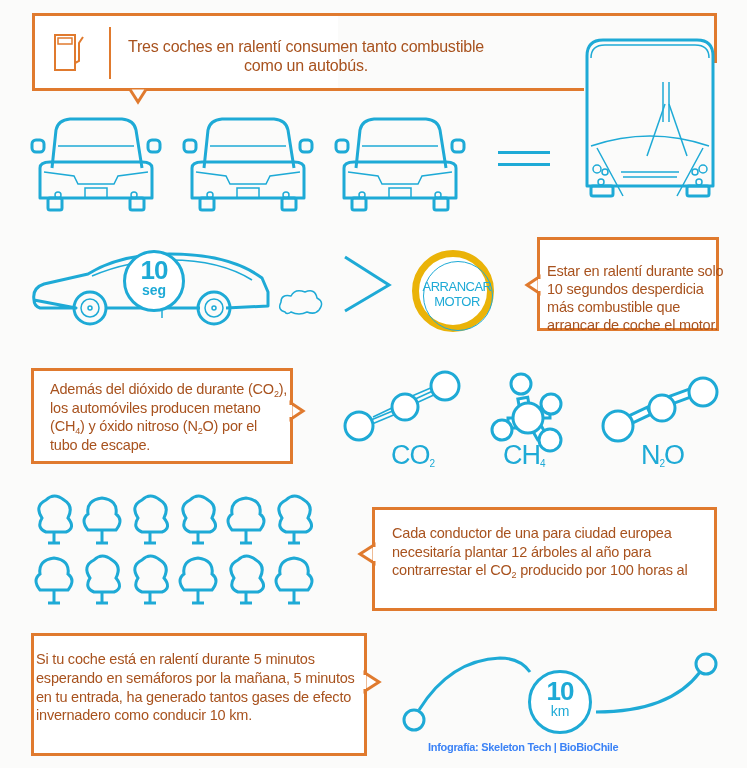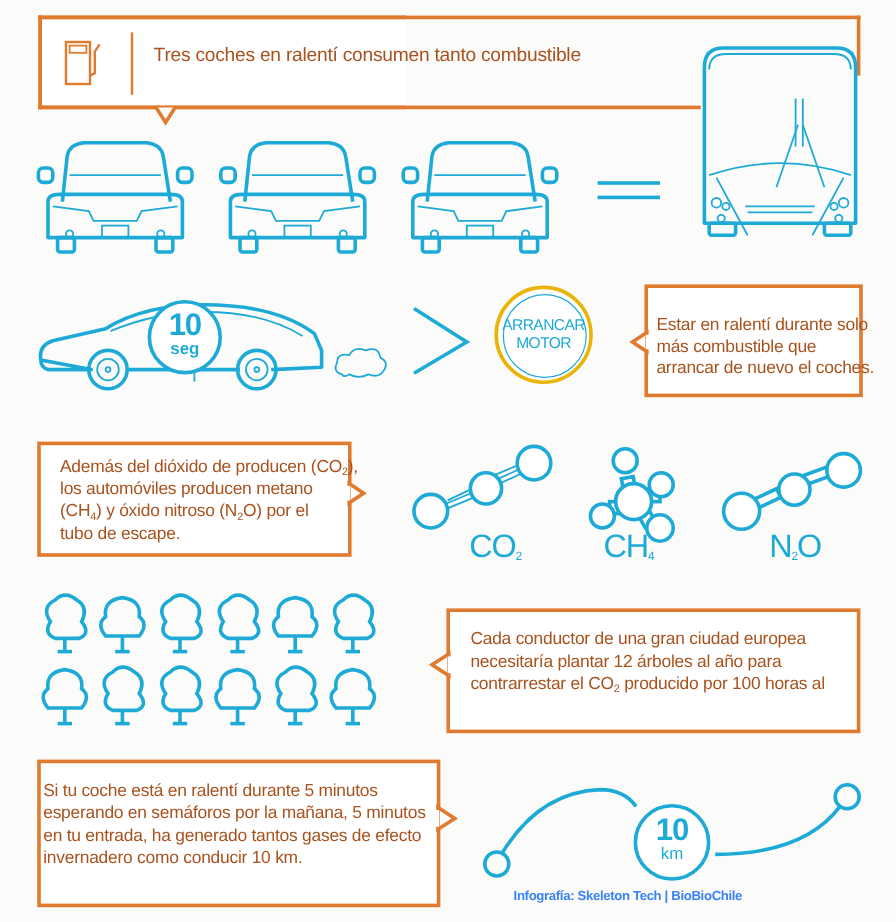--- a/index.html
+++ b/index.html
@@ -31,20 +31,21 @@
 
 <svg style="left:53px; top:33px;" width="40" height="40">
   <rect x="2" y="2" width="20" height="35" fill="none" stroke="#e07a2e" stroke-width="2"></rect>
   <rect x="5" y="5" width="14" height="6" fill="none" stroke="#e07a2e" stroke-width="1.5"></rect>
   <path d="M22 30 L26 28 L26 10 L30 4" fill="none" stroke="#e07a2e" stroke-width="2"></path>
 </svg>
 <div class="abs" style="left:109px; top:27px; width:2px; height:52px; background:#e07a2e;"></div>
 
 <div class="abs otext" style="left:128px; top:37px; font-size:16px; line-height:19px;text-align:center;">
   <div>Tres coches en ralentí consumen tanto combustible</div>
+  <div>como un autobús.</div>
 </div>
 
 <svg style="left:30px; top:110px;" width="130" height="100">
   <g fill="none" stroke="#1eaad6" stroke-width="3" stroke-linejoin="round">
     <path d="M22 58 L26 20 Q28 10 40 9 L92 9 Q104 10 106 20 L112 58"></path>
     <path d="M10 58 Q10 52 20 52 L112 52 Q122 52 122 58 L122 88 L10 88 Z"></path>
     <rect x="2" y="30" width="12" height="12" rx="4"></rect>
     <rect x="118" y="30" width="12" height="12" rx="4"></rect>
     <rect x="18" y="88" width="14" height="12" rx="2"></rect>
     <rect x="100" y="88" width="14" height="12" rx="2"></rect>
@@ -141,46 +142,47 @@
 
 <div class="abs" style="left:123px; top:250px; width:62px; height:62px; border:3px solid #1eaad6; border-radius:50%; background:#fff; box-sizing:border-box; text-align:center;">
   <div class="blue" style="font-size:26px; font-weight:bold; line-height:26px; margin-top:4px; letter-spacing:-1px;">10</div>
   <div class="blue" style="font-size:14px; font-weight:bold; line-height:14px;">seg</div>
 </div>
 
 <svg style="left:343px; top:255px;" width="50" height="60">
   <polyline points="2,2 46,30 2,56" fill="none" stroke="#1eaad6" stroke-width="3"></polyline>
 </svg>
 
-<div class="abs" style="left:412px; top:238px; width:82px; height:82px; border:3px solid #eab308; border-radius:50%; box-sizing:border-box; background:#fff;">
+<div class="abs" style="left:412px; top:250px; width:82px; height:82px; border:7px solid #eab308; border-radius:50%; box-sizing:border-box; background:#fff;">
   <div class="abs" style="left:4px; top:4px; width:68px; height:68px; border:1px solid #1eaad6; border-radius:50%;"></div>
   <div class="abs blue" style="left:0; top:22px; width:76px; text-align:center; font-size:13px; line-height:15px; letter-spacing:-0.5px;">
     <div>ARRANCAR</div>
     <div>MOTOR</div>
   </div>
 </div>
 
 <div class="orange-box" style="left:537px; top:237px; width:182px; height:94px;"></div>
 <svg style="left:525px; top:276px;" width="16" height="20">
   <polygon points="14,1 2,9 14,17" fill="#fff" stroke="#e07a2e" stroke-width="3" stroke-linejoin="miter"></polygon>
   <rect x="13" y="3" width="5" height="12" fill="#fff"></rect>
 </svg>
 <div class="abs otext" style="left:547px; top:228px; font-size:14.5px; line-height:18px;margin-top:34px;">
   <div>Estar en ralentí durante solo</div>
+  <div>10 segundos desperdicia</div>
   <div>más combustible que</div>
-  <div>arrancar de nuevo el coches.</div>
+  <div>arrancar de coche el motor.</div>
 </div>
 
 <div class="orange-box" style="left:31px; top:368px; width:262px; height:96px;"></div>
 <svg style="left:289px; top:402px;" width="16" height="20">
   <polygon points="2,1 14,9 2,17" fill="#fff" stroke="#e07a2e" stroke-width="3"></polygon>
   <rect x="-2" y="3" width="5" height="12" fill="#fff"></rect>
 </svg>
 <div class="abs otext" style="left:50px; top:380px; font-size:14.5px; line-height:18.5px;">
-  <div><span>Además del dióxido de producen (CO</span><sub>2</sub><span>),</span></div>
+  <div><span>Además del dióxido de durante (CO</span><sub>2</sub><span>),</span></div>
   <div>los automóviles producen metano</div>
   <div><span>(CH</span><sub>4</sub><span>) y óxido nitroso (N</span><sub>2</sub><span>O) por el</span></div>
   <div>tubo de escape.</div>
 </div>
 
 <svg style="left:343px; top:370px;" width="120" height="70">
   <g stroke="#1eaad6" stroke-width="1.5" fill="none">
     <line x1="28" y1="50" x2="52" y2="40"></line>
       <line x1="29" y1="54" x2="53" y2="44"></line>
       <line x1="30" y1="47" x2="51" y2="37"></line>
@@ -310,21 +312,21 @@
       </g>
     </svg>
 </div>
 
 <div class="orange-box" style="left:372px; top:507px; width:345px; height:104px;"></div>
 <svg style="left:358px; top:544px;" width="18" height="22">
   <polygon points="16,1 2,10 16,19" fill="#fff" stroke="#e07a2e" stroke-width="3"></polygon>
   <rect x="15" y="3" width="6" height="14" fill="#fff"></rect>
 </svg>
 <div class="abs otext" style="left:392px; top:524px; font-size:14.5px; line-height:18.5px;">
-  <div>Cada conductor de una gran ciudad europea</div>
+  <div>Cada conductor de una para ciudad europea</div>
   <div>necesitaría plantar 12 árboles al año para</div>
   <div><span>contrarrestar el CO</span><sub>2</sub><span> producido por 100 horas al</span></div>
 </div>
 
 <div class="orange-box" style="left:31px; top:633px; width:336px; height:123px;"></div>
 <svg style="left:363px; top:672px;" width="18" height="22">
   <polygon points="2,1 16,10 2,19" fill="#fff" stroke="#e07a2e" stroke-width="3"></polygon>
   <rect x="-3" y="3" width="6" height="14" fill="#fff"></rect>
 </svg>
 <div class="abs otext" style="left:36px; top:650px; font-size:14.5px; line-height:18.8px;">

